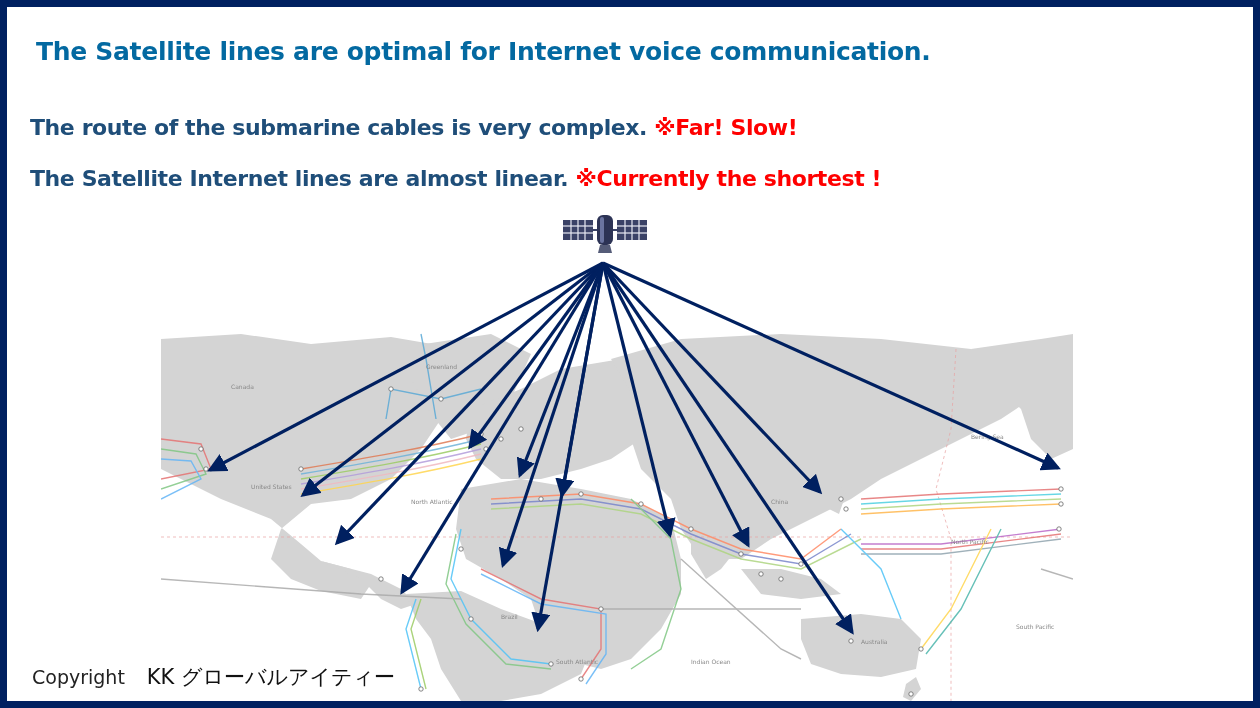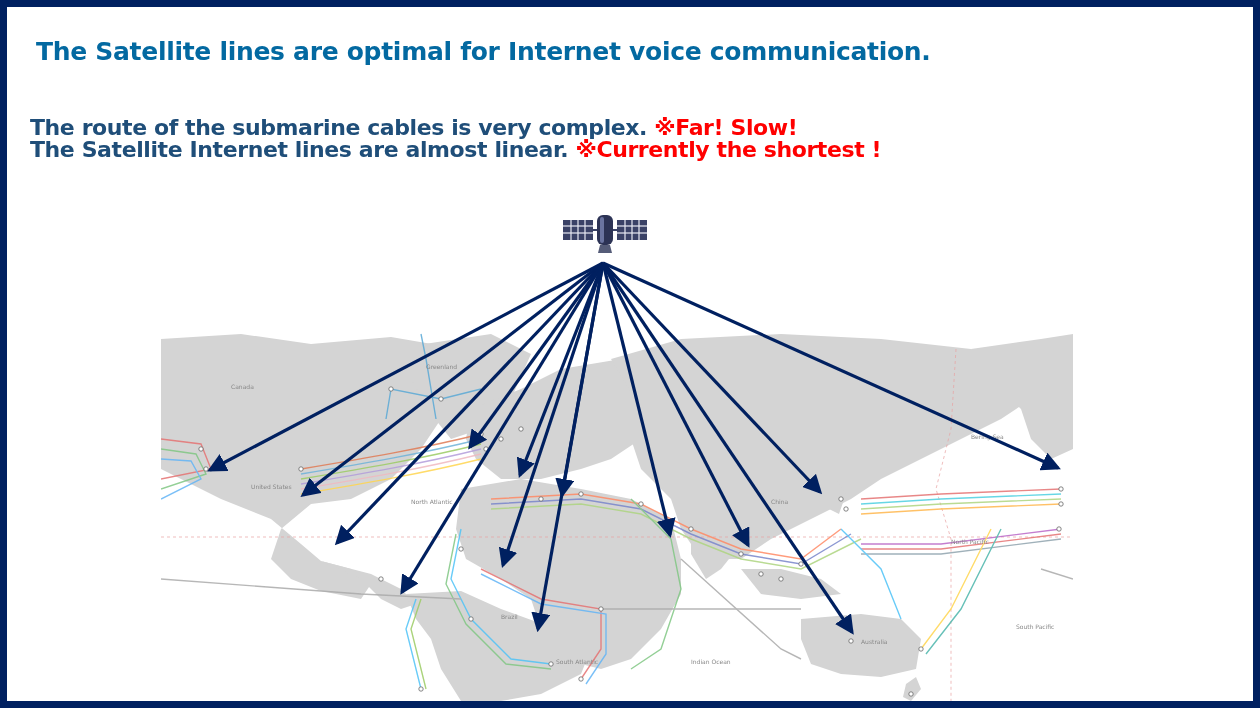--- a/index.html
+++ b/index.html
@@ -15,21 +15,21 @@
   .title {
     position: absolute; left: 23px; top: 30px;
     font-size: 25px; font-weight: bold; color: #0369a1;
     letter-spacing: -0.3px; white-space: nowrap; margin-left: 6px;
   }
   .line {
     position: absolute; left: 23px; font-size: 22px; font-weight: bold;
     color: #1f4e79; white-space: nowrap; letter-spacing: -0.4px;
   }
   .line1 { top: 108px; }
-  .line2 { top: 130px; }
+  .line2 { top: 159px; }
   .note { color: #ff0000; }
   .map {
     position: absolute; left: 154px; top: 322px; width: 912px; height: 372px;
   }
   .overlay { position: absolute; left: 0; top: 0; width: 1246px; height: 694px; }
   .satellite { position: absolute; left: 556px; top: 205px; width: 84px; height: 44px; }
   .copyright {
     position: absolute; left: 25px; top: 656px; font-size: 19px; color: #222;
     white-space: nowrap;
   }
@@ -222,13 +222,16 @@
       <line x1="62" y1="8" x2="62" y2="28"></line>
         <line x1="69" y1="8" x2="69" y2="28"></line>
         <line x1="76" y1="8" x2="76" y2="28"></line>
     </g>
     <line x1="30" y1="18" x2="54" y2="18" stroke="#3a4266" stroke-width="2"></line>
     <rect x="34" y="3" width="16" height="30" rx="6" fill="#2c3355"></rect>
     <rect x="37" y="5" width="4" height="26" rx="2" fill="#6a74a0"></rect>
     <path d="M37,33 L47,33 L49,41 L35,41 Z" fill="#555c78"></path>
   </svg>
 
+  <div class="copyright">
+    <span class="co">Copyright</span><span class="name">KK グローバルアイティー</span>
+  </div>
 </div>
 
 </body></html>

